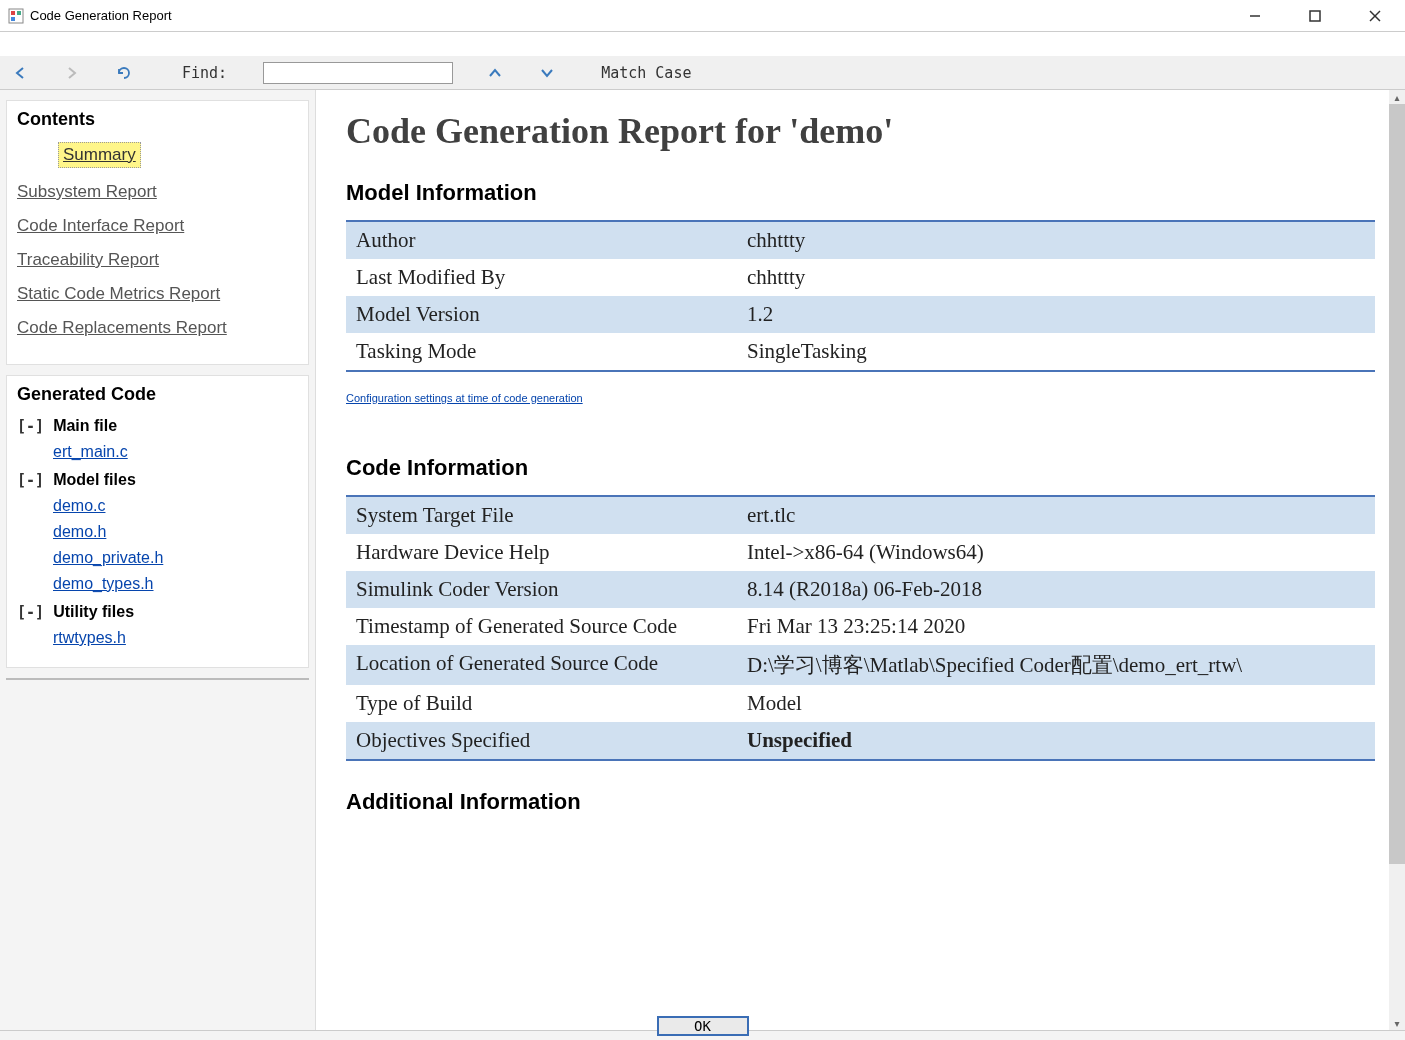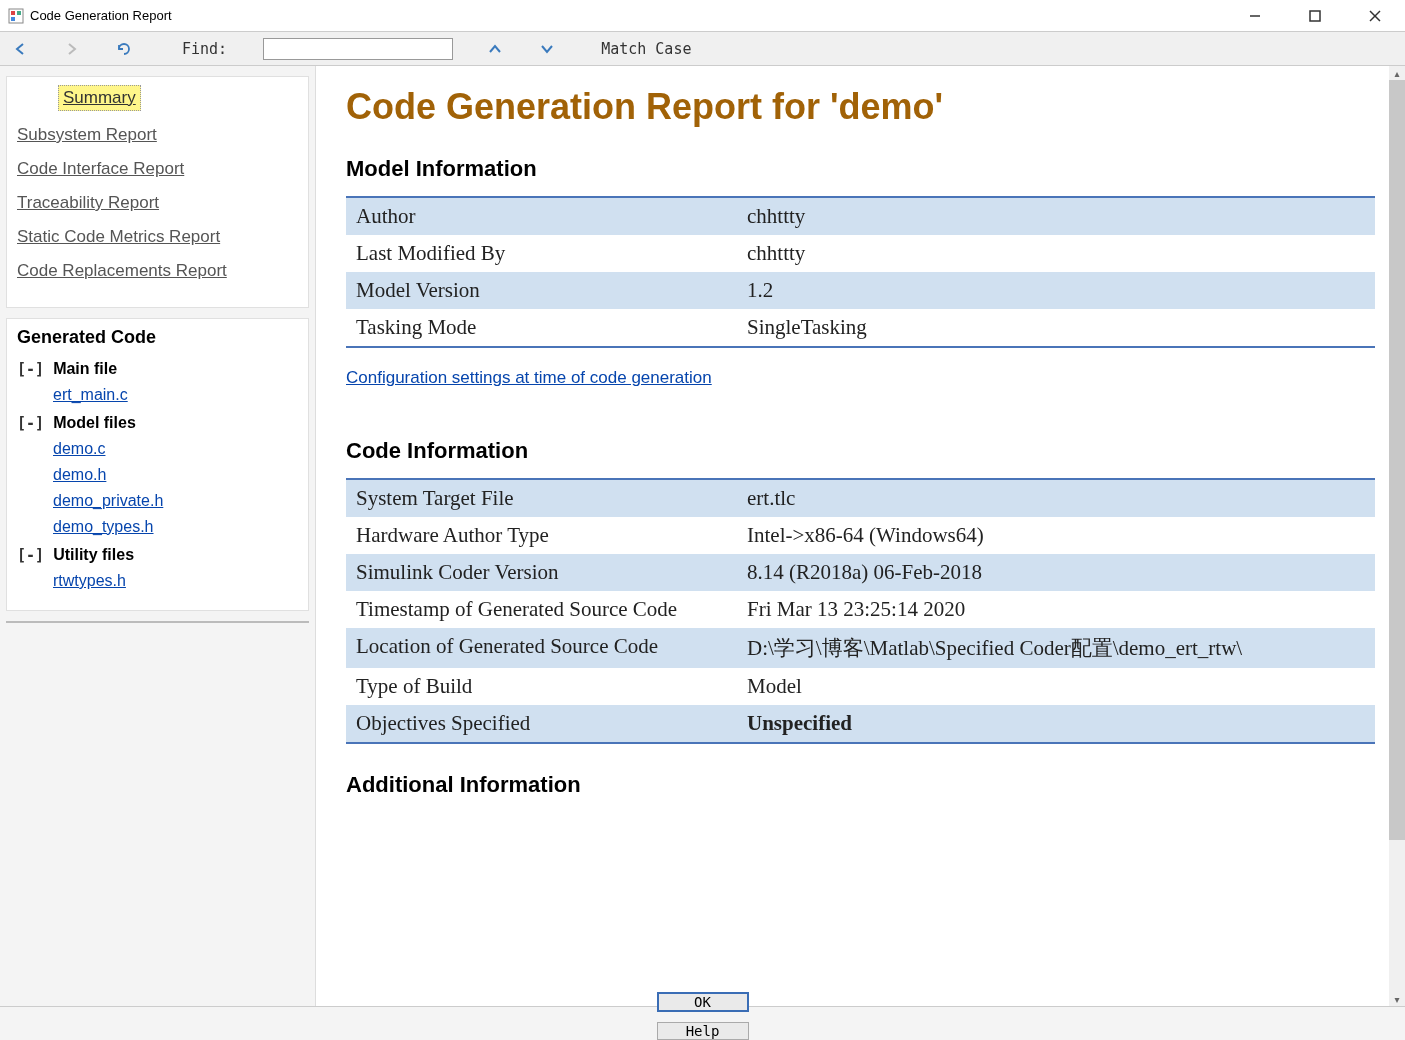--- a/index.html
+++ b/index.html
@@ -4,50 +4,50 @@
 <style>
 * { box-sizing: border-box; margin: 0; padding: 0; }
 body { font-family: "Segoe UI", Arial, sans-serif; font-size: 14px; background: #fff; }
 
 .titlebar { height: 32px; background: #fff; border-bottom: 1px solid #ccc; display: flex; align-items: center; padding: 0 8px; }
 .titlebar-icon { width: 16px; height: 16px; margin-right: 6px; display: inline-flex; align-items: center; justify-content: center; }
 .titlebar-text { flex: 1; font-size: 13px; color: #000; }
 .win-controls { display: flex; gap: 24px; margin-right: 4px; }
 .win-btn { width: 36px; height: 24px; display: flex; align-items: center; justify-content: center; color: #333; cursor: pointer; }
 
-.toolbar { height: 34px; background: #f0f0f0; border-bottom: 1px solid #ccc; display: flex; align-items: center; padding: 0 10px; gap: 32px; }
+.toolbar { height: 34px; background: #f0f0f0; border-bottom: 1px solid #ccc; display: flex; align-items: center; padding: 0 10px; gap: 32px; margin-top: 24px; }
 .tb-icon { width: 20px; height: 20px; display: flex; align-items: center; justify-content: center; cursor: pointer; }
 .tb-find-label { font-family: monospace; font-size: 15px; color: #333; margin-left: 16px; margin-right: 4px; }
 .tb-find-input { width: 190px; height: 22px; border: 1px solid #999; background: #fff; padding: 0 4px; }
 .tb-match { font-family: monospace; font-size: 15px; color: #333; margin-left: 12px; }
 
 .main { display: flex; height: calc(100vh - 32px - 34px - 34px); }
 
 .sidebar { width: 316px; background: #f4f4f4; border-right: 1px solid #ddd; padding: 10px 6px; overflow-y: auto; }
 .sb-card { background: #fff; border: 1px solid #e0e0e0; margin-bottom: 10px; padding: 8px 10px 12px; }
 .sb-title { font-size: 18px; font-weight: bold; color: #000; margin-bottom: 12px; }
 .sb-link { display: block; font-size: 17px; color: #555; text-decoration: underline; margin-bottom: 14px; cursor: pointer; }
 .sb-link.active { background: #fff68a; color: #333; padding: 2px 4px; border: 1px dotted #999; display: inline-block; margin-left: 41px; }
 .sb-group-title { font-size: 16px; font-weight: bold; color: #000; margin: 10px 0 8px; }
 .sb-toggle { font-family: monospace; font-size: 15px; color: #333; }
 .sb-file-link { display: block; font-size: 16px; color: #0645ad; text-decoration: underline; margin: 4px 0 8px 36px; cursor: pointer; }
 .sb-hr { border: none; border-top: 2px solid #bbb; margin: 8px 0; }
 
 .content { flex: 1; overflow-y: auto; padding: 20px 30px; position: relative; }
-.page-title { font-size: 36px; font-weight: 600; color: #a16207; margin-bottom: 28px; }
+.page-title { font-size: 36px; font-weight: 600; color: #404040; margin-bottom: 28px; font-family: Liberation Serif, serif; }
 .section-title { font-size: 22px; font-weight: bold; color: #000; margin: 24px 0 14px; }
 
 .info-table { width: 100%; border-collapse: collapse; border-top: 2px solid #4a74b8; border-bottom: 2px solid #4a74b8; }
 .info-table tr:nth-child(odd) { background: #d0e0f0; }
 .info-table tr:nth-child(even) { background: #fff; }
 .info-table td { padding: 6px 10px; font-size: 21px; color: #222; vertical-align: top; font-family: Liberation Serif, serif; }
 .info-table td:first-child { width: 38%; }
 .orange { color: #e08000; font-weight: 600; }
 
-.config-link { display: inline-block; color: #0645ad; text-decoration: underline; font-size: 17px; margin-top: 20px; cursor: pointer; }
+.config-link { display: inline-block; color: #0645ad; text-decoration: underline; font-size: 11px; margin-top: 20px; cursor: pointer; }
 
 .scrollbar-track { position: absolute; right: 0; top: 0; width: 16px; height: 100%; background: #f0f0f0; }
 .scrollbar-thumb { position: absolute; right: 0; top: 14px; width: 16px; height: 760px; background: #c8c8c8; }
 .scrollbar-arrow { position: absolute; right: 0; width: 16px; height: 14px; background: #f0f0f0; display:flex; align-items:center; justify-content:center; font-size:10px; color:#666; }
 
 .footer { height: 34px; background: #f4f4f4; border-top: 1px solid #ccc; display: flex; justify-content: flex-end; align-items: center; padding: 0 10px; gap: 10px; flex-direction: column; }
 .footer-btn { width: 92px; height: 26px; background: #eaeaea; border: 1px solid #aaa; font-family: monospace; font-size: 14px; cursor: pointer; }
 .footer-btn.primary { border: 2px solid #3a6db5; }
 
 svg.arrow { width: 14px; height: 14px; }
@@ -114,20 +114,21 @@
         <path d="M2 4 L7 10 L12 4" fill="none" stroke="#3a7abd" stroke-width="2"></path>
       </svg>
     </span>
   <span class="tb-match">Match Case</span>
 </div>
 
 <div class="main">
 
   <div class="sidebar">
     <div class="sb-card">
+      <div class="sb-title">Contents</div>
       <div id="contents-list"><a class="sb-link active">Summary</a><br><a class="sb-link">Subsystem Report</a><a class="sb-link">Code Interface Report</a><a class="sb-link">Traceability Report</a><a class="sb-link">Static Code Metrics Report</a><a class="sb-link">Code Replacements Report</a></div>
     </div>
 
     <div class="sb-card">
       <div class="sb-title">Generated Code</div>
       <div id="groups-list">
           <div class="sb-group-title"><span class="sb-toggle">[-] </span><span>Main file</span></div>
           <a class="sb-file-link">ert_main.c</a>
           <div class="sb-group-title"><span class="sb-toggle">[-] </span><span>Model files</span></div>
           <a class="sb-file-link">demo.c</a>
@@ -175,21 +176,21 @@
     <a class="config-link">Configuration settings at time of code generation</a>
 
     <h2 class="section-title" style="margin-top:50px">Code Information</h2>
     <table class="info-table">
         <tbody id="code-info-body">
           <tr>
             <td>System Target File</td>
             <td>ert.tlc</td>
           </tr>
           <tr>
-            <td>Hardware Author Type</td>
+            <td>Hardware Device Help</td>
             <td>Intel-&gt;x86-64 (Windows64)</td>
           </tr>
           <tr>
             <td>Simulink Coder Version</td>
             <td>8.14 (R2018a) 06-Feb-2018</td>
           </tr>
           <tr>
             <td>Timestamp of Generated Source Code</td>
             <td>Fri Mar 13 23:25:14 2020</td>
           </tr>

